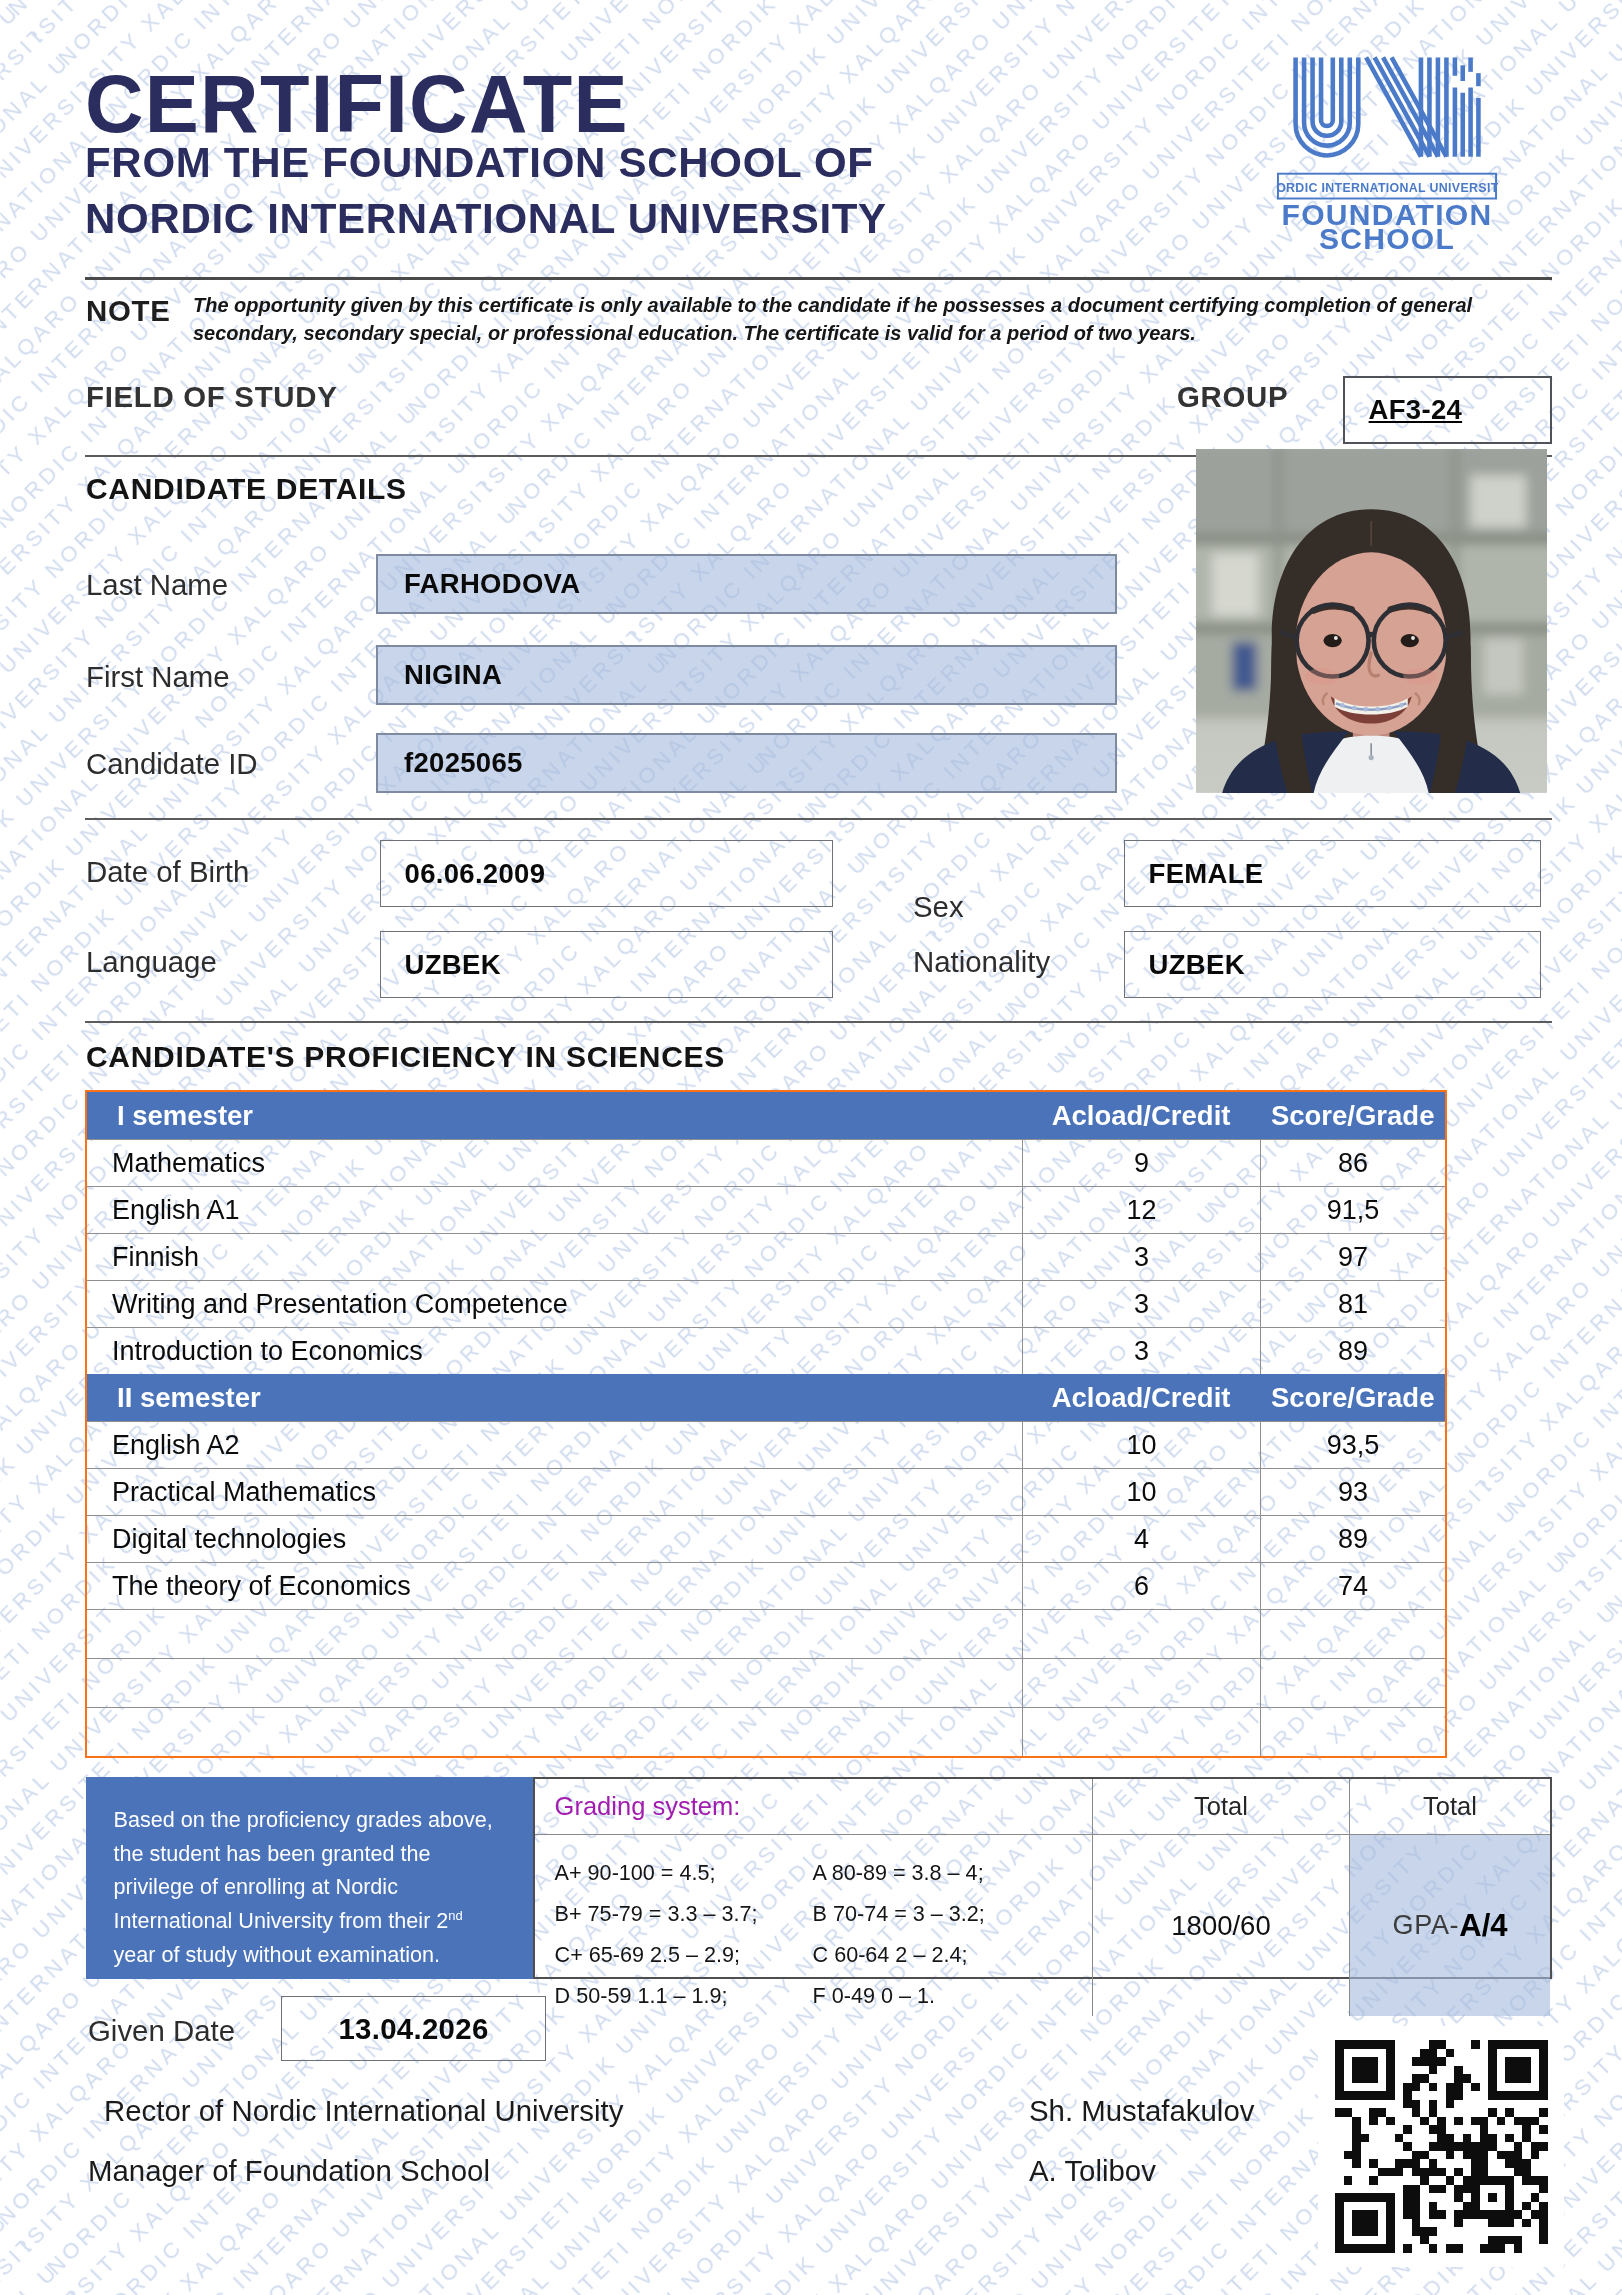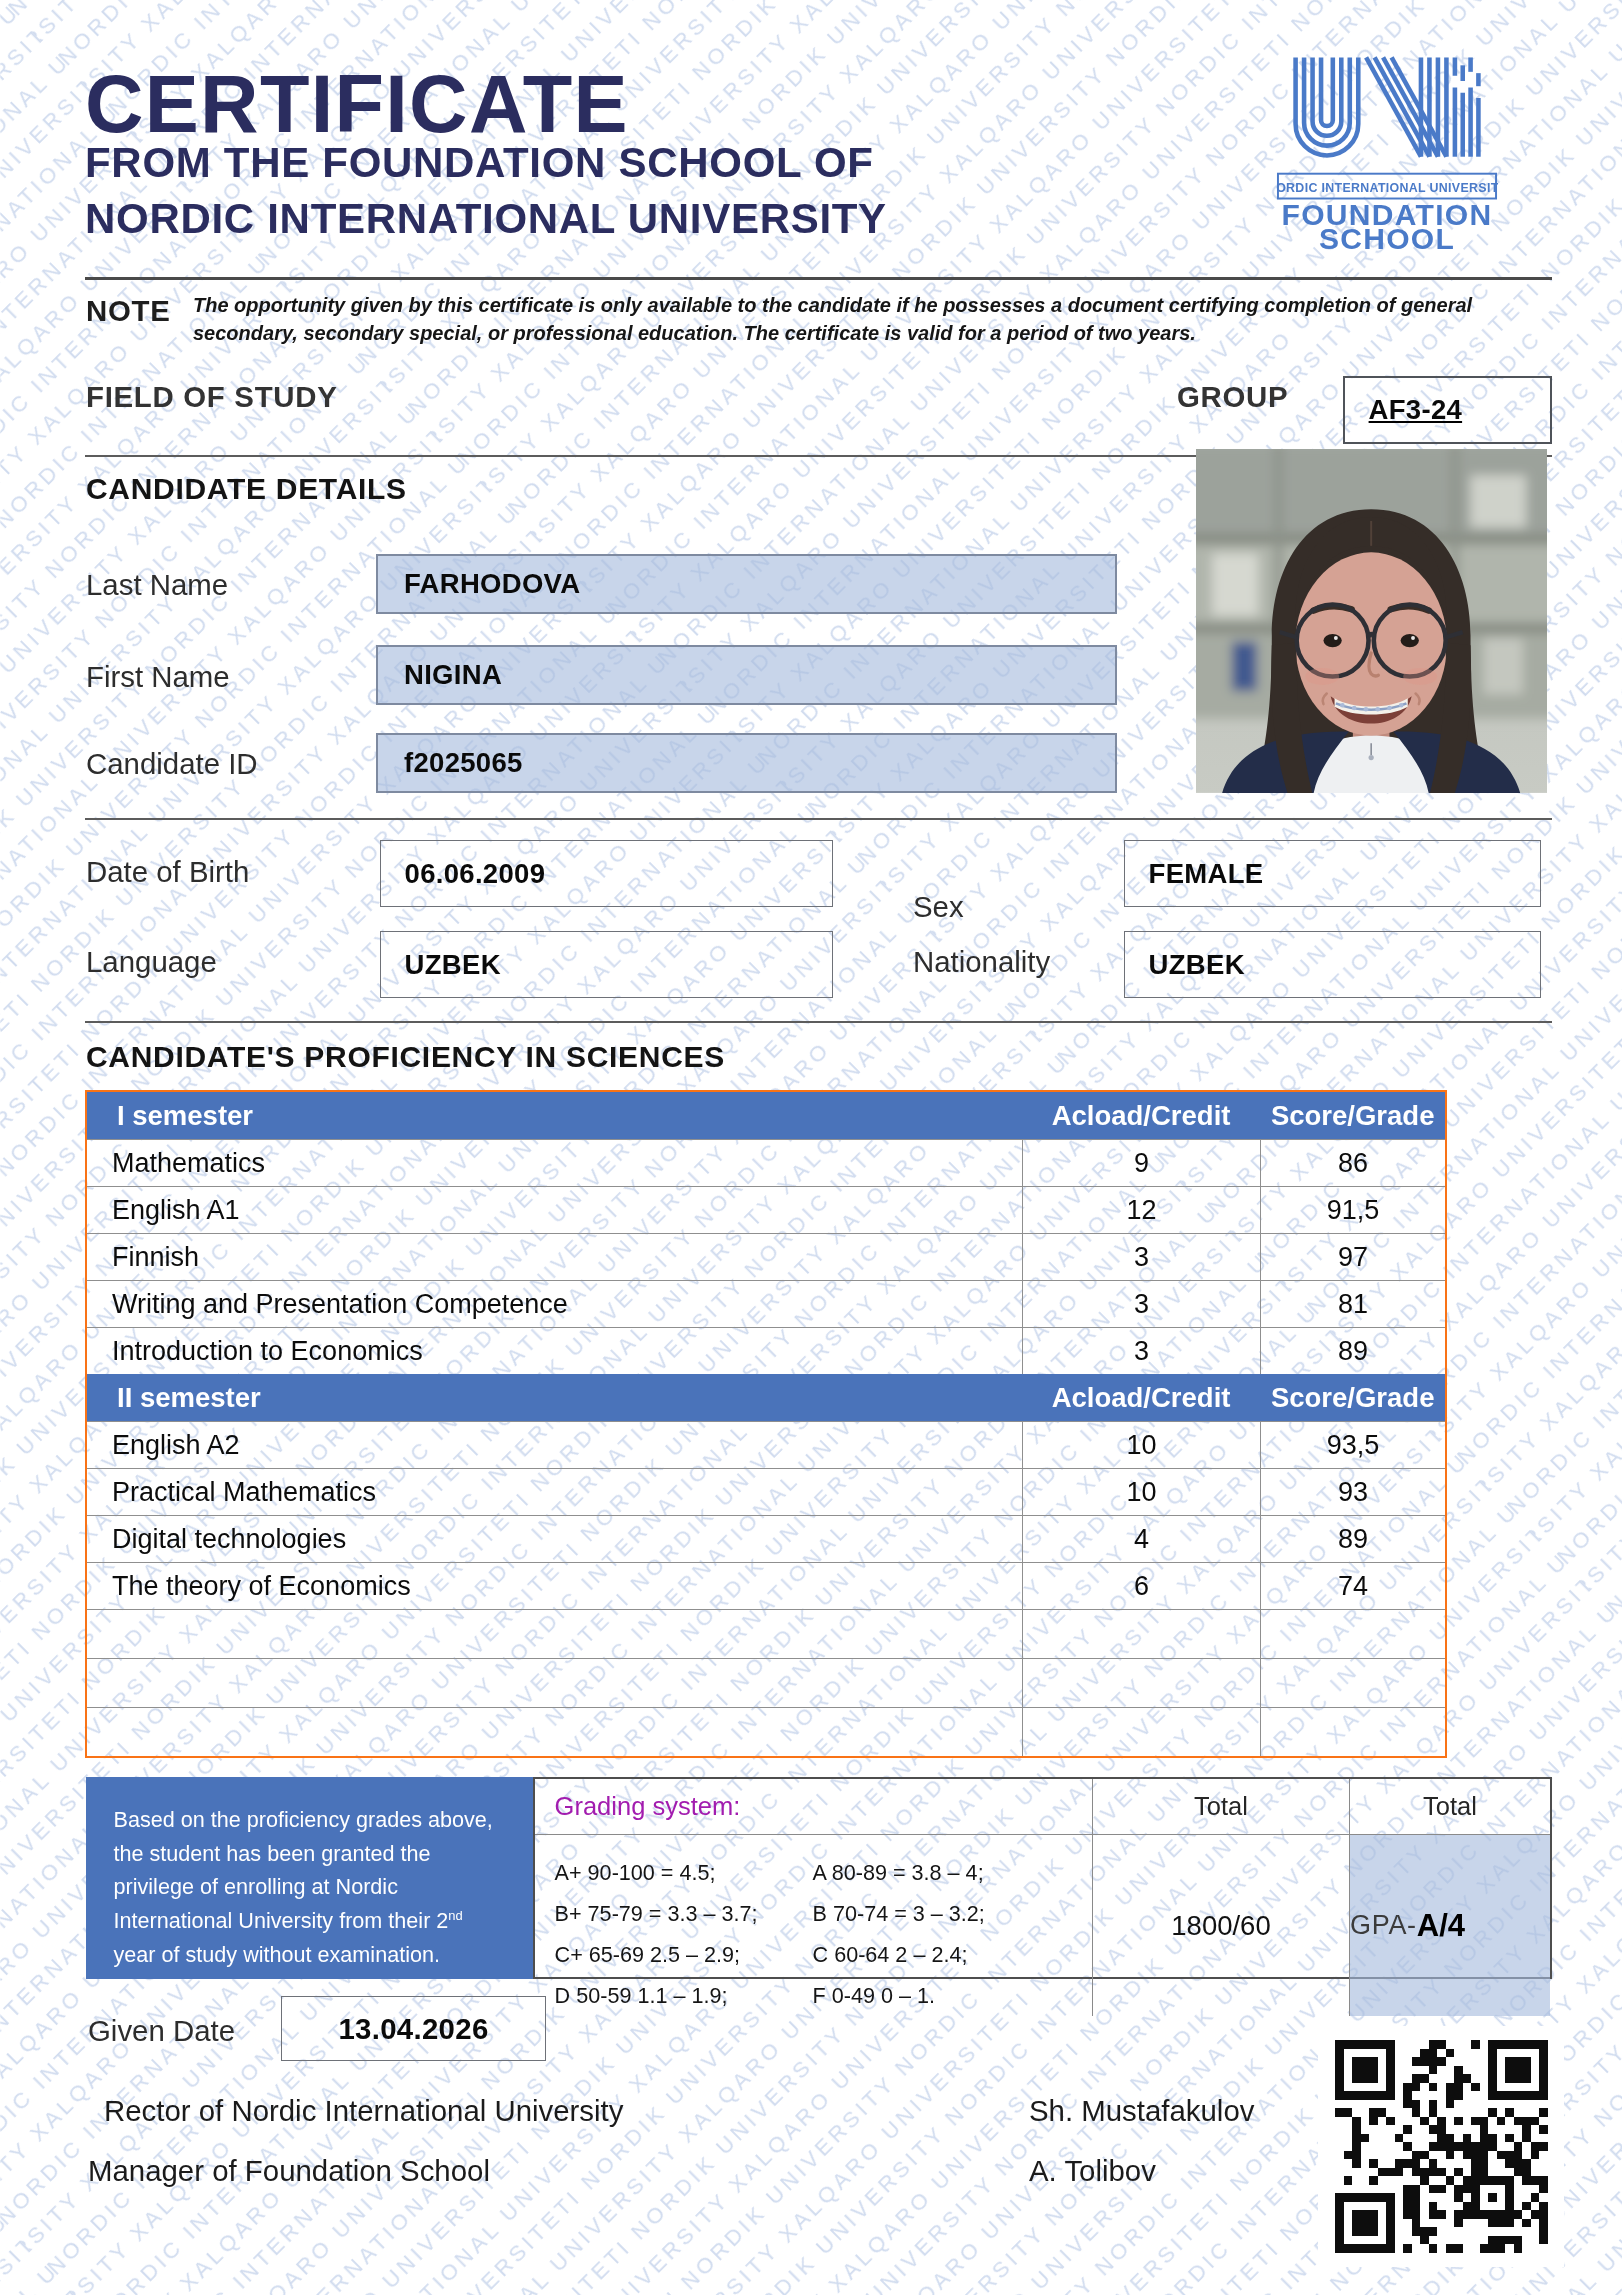--- a/index.html
+++ b/index.html
@@ -56,21 +56,21 @@
   .sumblue{width:447px; background:var(--accent); color:#fff; box-sizing:border-box; padding:26px 27.5px 0 27.5px; font-size:21.6px; line-height:1.56;}
   .sumtable{width:1019px; border:2px solid #4e4e4e; box-sizing:border-box; display:grid;
             grid-template-columns:557px 257px auto; grid-template-rows:56px auto;}
   .sumcell{box-sizing:border-box; display:flex; align-items:center;}
   .shead{border-bottom:1.6px solid #8a8a8a;}
   .g-title{padding-left:19.6px; font-size:25.5px; color:#a21caf;}
   .tot-h{justify-content:center; font-size:25.5px; color:#262626; border-left:1.6px solid #8a8a8a;}
   .g-body{padding:17px 0 0 19.6px; align-items:flex-start;}
   .g-col{width:48%; font-size:21.6px; color:#151515; line-height:1.9;}
   .t-body{justify-content:center; font-size:27.5px; color:#111; border-left:1.6px solid #8a8a8a;}
-  .gpa{border-left:1.6px solid #8a8a8a; background:rgba(167,188,221,0.62);}
+  .gpa{justify-content:center; border-left:1.6px solid #8a8a8a; background:rgba(167,188,221,0.62);}
   .gpa-prefix{font-size:27px; color:#3b3b3b; letter-spacing:0.7px;}
   .gpa-bold{font-size:31px; font-weight:800; color:#000;}
 
   .gd-box{left:281px; top:1996px; width:265px; height:65px; justify-content:center;}
   .sig{font-size:29.4px; color:#1b1b1b;}
   .qrbox{left:1318px; top:2026px; width:246px; height:241px; background:#ffffff; display:flex; align-items:center; justify-content:center;}
   sup{font-size:60%;}
 </style>
 </head>
 <body>

